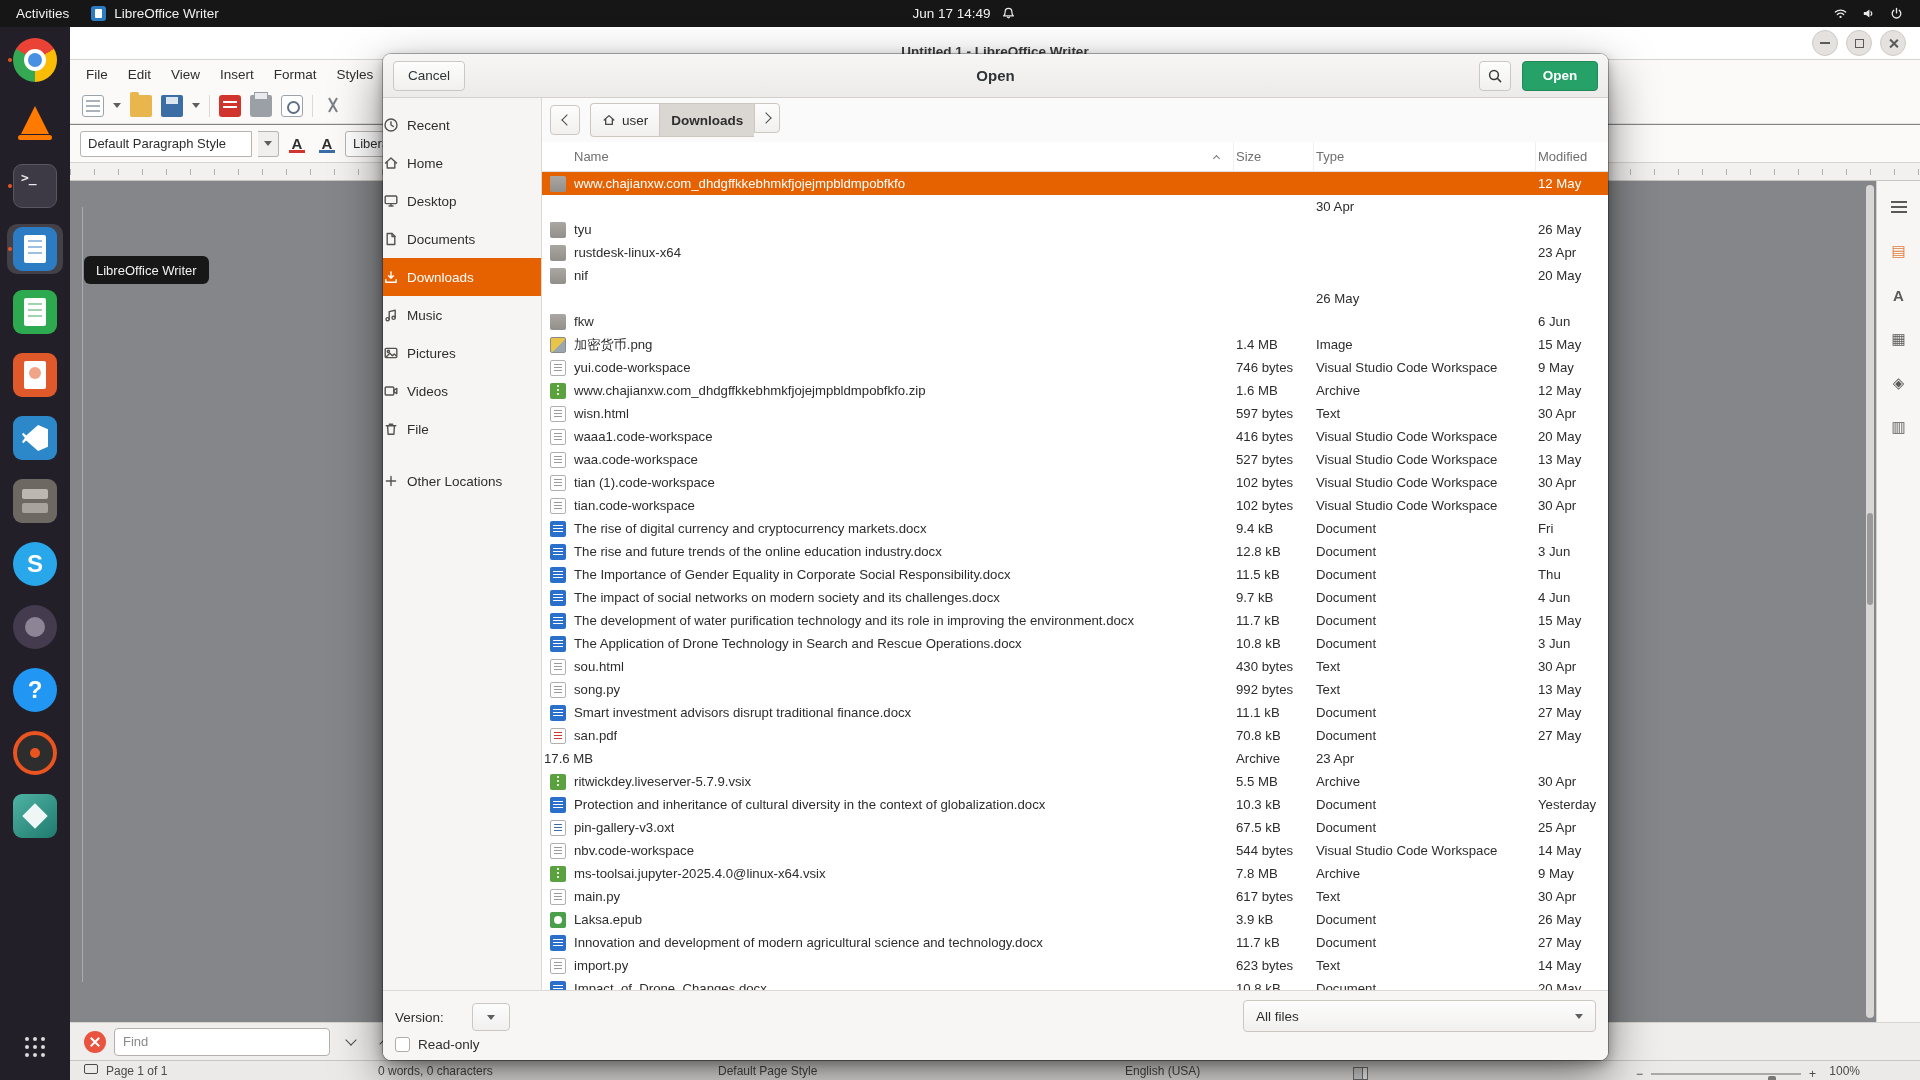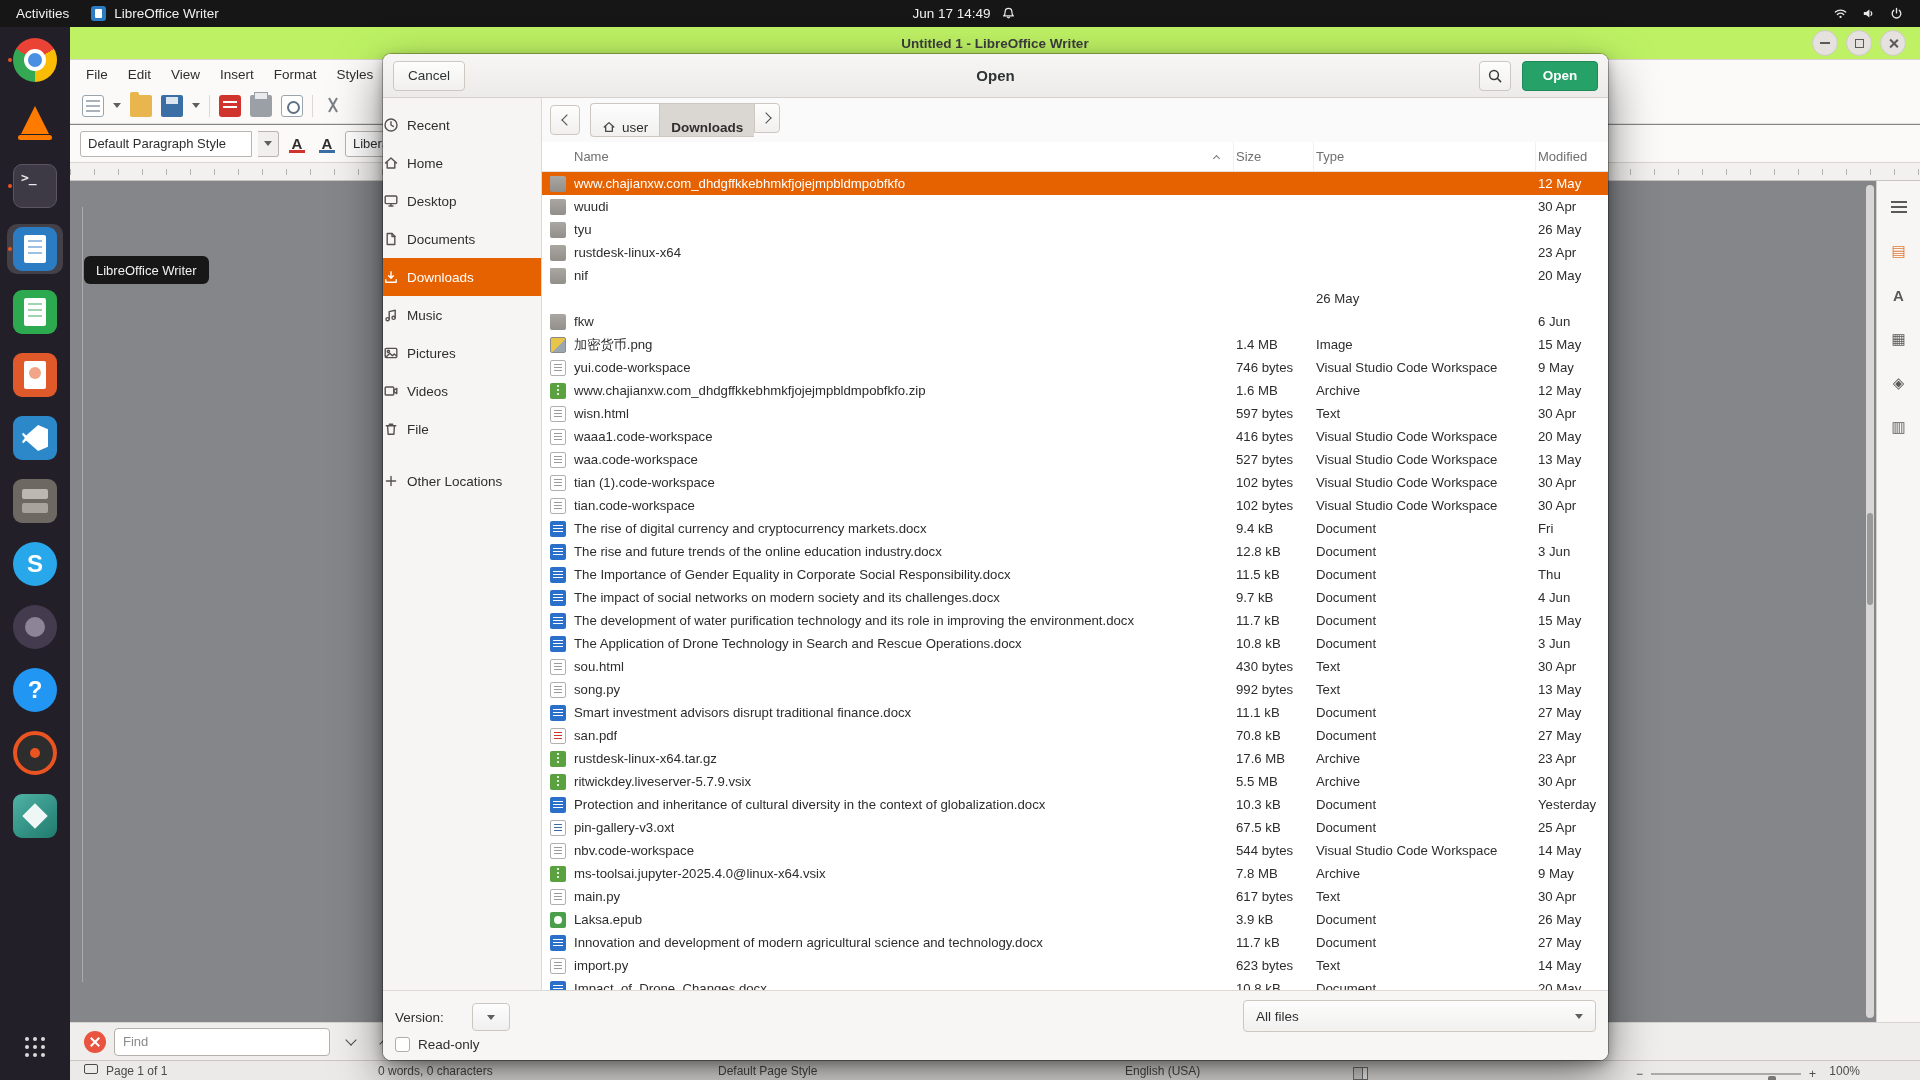--- a/index.html
+++ b/index.html
@@ -60,22 +60,22 @@
   .show-apps { width:56px; height:54px; display:flex; align-items:center; justify-content:center; margin-bottom:6px; }
   .show-apps i { display:block; width:4px; height:4px; border-radius:50%; background:#d9d9d9;
      box-shadow:-8px -8px 0 #d9d9d9,0 -8px 0 #d9d9d9,8px -8px 0 #d9d9d9,-8px 0 0 #d9d9d9,8px 0 0 #d9d9d9,-8px 8px 0 #d9d9d9,0 8px 0 #d9d9d9,8px 8px 0 #d9d9d9; }
 
   
   .dock-tooltip { position:absolute; left:84px; top:256px; height:28px; padding:0 12px; background:rgba(14,14,14,.92);
                   color:#f2f2f2; font-size:13px; display:flex; align-items:center; border-radius:6px; z-index:60; }
 
   
   .lo-window { position:absolute; left:70px; top:27px; right:0; bottom:0; background:#848689; }
-  .lo-titlebar { position:absolute; left:0; right:0; top:0; height:33px; background:#bef264; border-bottom:1px solid #d8d4cf;
-                 display:flex; align-items:center; justify-content:center; }
+  .lo-titlebar { position:absolute; left:0; right:0; top:0; height:33px; background:#ffffff; border-bottom:1px solid #d8d4cf;
+                 display:flex; align-items:flex-end; justify-content:center; }
   .lo-title { font-size:13.5px; color:#3d3d3d; font-weight:bold; }
   .win-controls { position:absolute; right:14px; top:3px; display:flex; gap:8px; }
   .win-btn { width:26px; height:26px; border-radius:50%; background:#e4e1de; border:1px solid #cfcac5; display:flex; align-items:center; justify-content:center; position:relative; }
   .win-btn .g-min { width:10px; height:2px; background:#5a5a5a; }
   .win-btn .g-max { width:9px; height:9px; border:1.5px solid #5a5a5a; }
   .win-btn .g-close { position:relative; width:11px; height:11px; }
   .win-btn .g-close::before,.win-btn .g-close::after { content:""; position:absolute; left:5px; top:0; width:1.8px; height:11px; background:#5a5a5a; }
   .win-btn .g-close::before { transform:rotate(45deg);} .win-btn .g-close::after { transform:rotate(-45deg);}
 
   .lo-menubar { position:absolute; left:0; right:0; top:33px; height:28px; background:#fbfaf9; display:flex; align-items:center; padding-left:6px; }
@@ -166,21 +166,21 @@
   .side-item { height:38px; display:flex; align-items:center; gap:8px; font-size:13.5px; color:#2e2e2e; flex:none; }
   .side-item.selected { background:#e66100; color:#fff; }
   .side-item.selected svg * { stroke:#fff; }
   .side-item.other { margin-top:14px; }
   .side-ico { width:16px; height:16px; display:flex; flex:none; }
   .dlg-main { flex:1; display:flex; flex-direction:column; background:#fbfafa; min-width:0; }
   .pathbar { height:44px; flex:none; display:flex; align-items:center; padding-left:8px; gap:10px; }
   .pb-btn { width:30px; height:30px; border:1px solid #cdc7c2; border-radius:4px; background:linear-gradient(#fdfdfd,#f1f0ef);
             display:flex; align-items:center; justify-content:center; }
   .pb-tabs { display:flex; }
-  .pb-tab { height:30px; border:1px solid #cdc7c2; background:linear-gradient(#fdfdfd,#f1f0ef); display:flex; align-items:flex-start; gap:6px;
+  .pb-tab { height:30px; border:1px solid #cdc7c2; background:linear-gradient(#fdfdfd,#f1f0ef); display:flex; align-items:center; gap:6px;
             padding:16px 11px; font-size:13.5px; color:#2e2e2e; border-right:none; }
   .pb-tab:first-child { border-radius:4px 0 0 4px; }
   .pb-tab.active { background:#dad6d2; font-weight:bold; }
   .pb-next { width:26px; height:30px; border:1px solid #cdc7c2; border-radius:0 4px 4px 0; background:linear-gradient(#fdfdfd,#f1f0ef);
              display:flex; align-items:center; justify-content:center; }
   .colheader { height:30px; flex:none; background:#fff; border-bottom:1px solid #e4e1de; display:grid;
                grid-template-columns:692px 80px 222px 1fr; font-size:13px; color:#6f6f6f; align-items:center; }
   .colheader .hc { height:100%; display:flex; align-items:center; border-right:1px solid rgba(0,0,0,.06); padding-left:2px; }
   .hc-name { padding-left:32px !important; justify-content:space-between; padding-right:14px; }
   .file-list { flex:1; background:#fff; overflow:hidden; }
@@ -546,24 +546,20 @@
             <div class="frow selected">
               <span class="fcell-name">
                 <span class="fi fi-folder"></span>
                 <span class="fname">www.chajianxw.com_dhdgffkkebhmkfjojejmpbldmpobfkfo</span>
               </span>
               <span class="fsize"></span>
               <span class="ftype"></span>
               <span class="fmod">12 May</span>
             </div>
             <div class="frow">
-              <span class="fcell-name">
-                <span class="fi fi-folder"></span>
-                <span class="fname">wuudi</span>
-              </span>
               <span class="fsize"></span>
               <span class="ftype"></span>
               <span class="fmod">30 Apr</span>
             </div>
             <div class="frow">
               <span class="fcell-name">
                 <span class="fi fi-folder"></span>
                 <span class="fname">tyu</span>
               </span>
               <span class="fsize"></span>
@@ -758,24 +754,20 @@
             <div class="frow">
               <span class="fcell-name">
                 <span class="fi fi-pdf"></span>
                 <span class="fname">san.pdf</span>
               </span>
               <span class="fsize">70.8 kB</span>
               <span class="ftype">Document</span>
               <span class="fmod">27 May</span>
             </div>
             <div class="frow">
-              <span class="fcell-name">
-                <span class="fi fi-archive"></span>
-                <span class="fname">rustdesk-linux-x64.tar.gz</span>
-              </span>
               <span class="fsize">17.6 MB</span>
               <span class="ftype">Archive</span>
               <span class="fmod">23 Apr</span>
             </div>
             <div class="frow">
               <span class="fcell-name">
                 <span class="fi fi-archive"></span>
                 <span class="fname">ritwickdey.liveserver-5.7.9.vsix</span>
               </span>
               <span class="fsize">5.5 MB</span>

